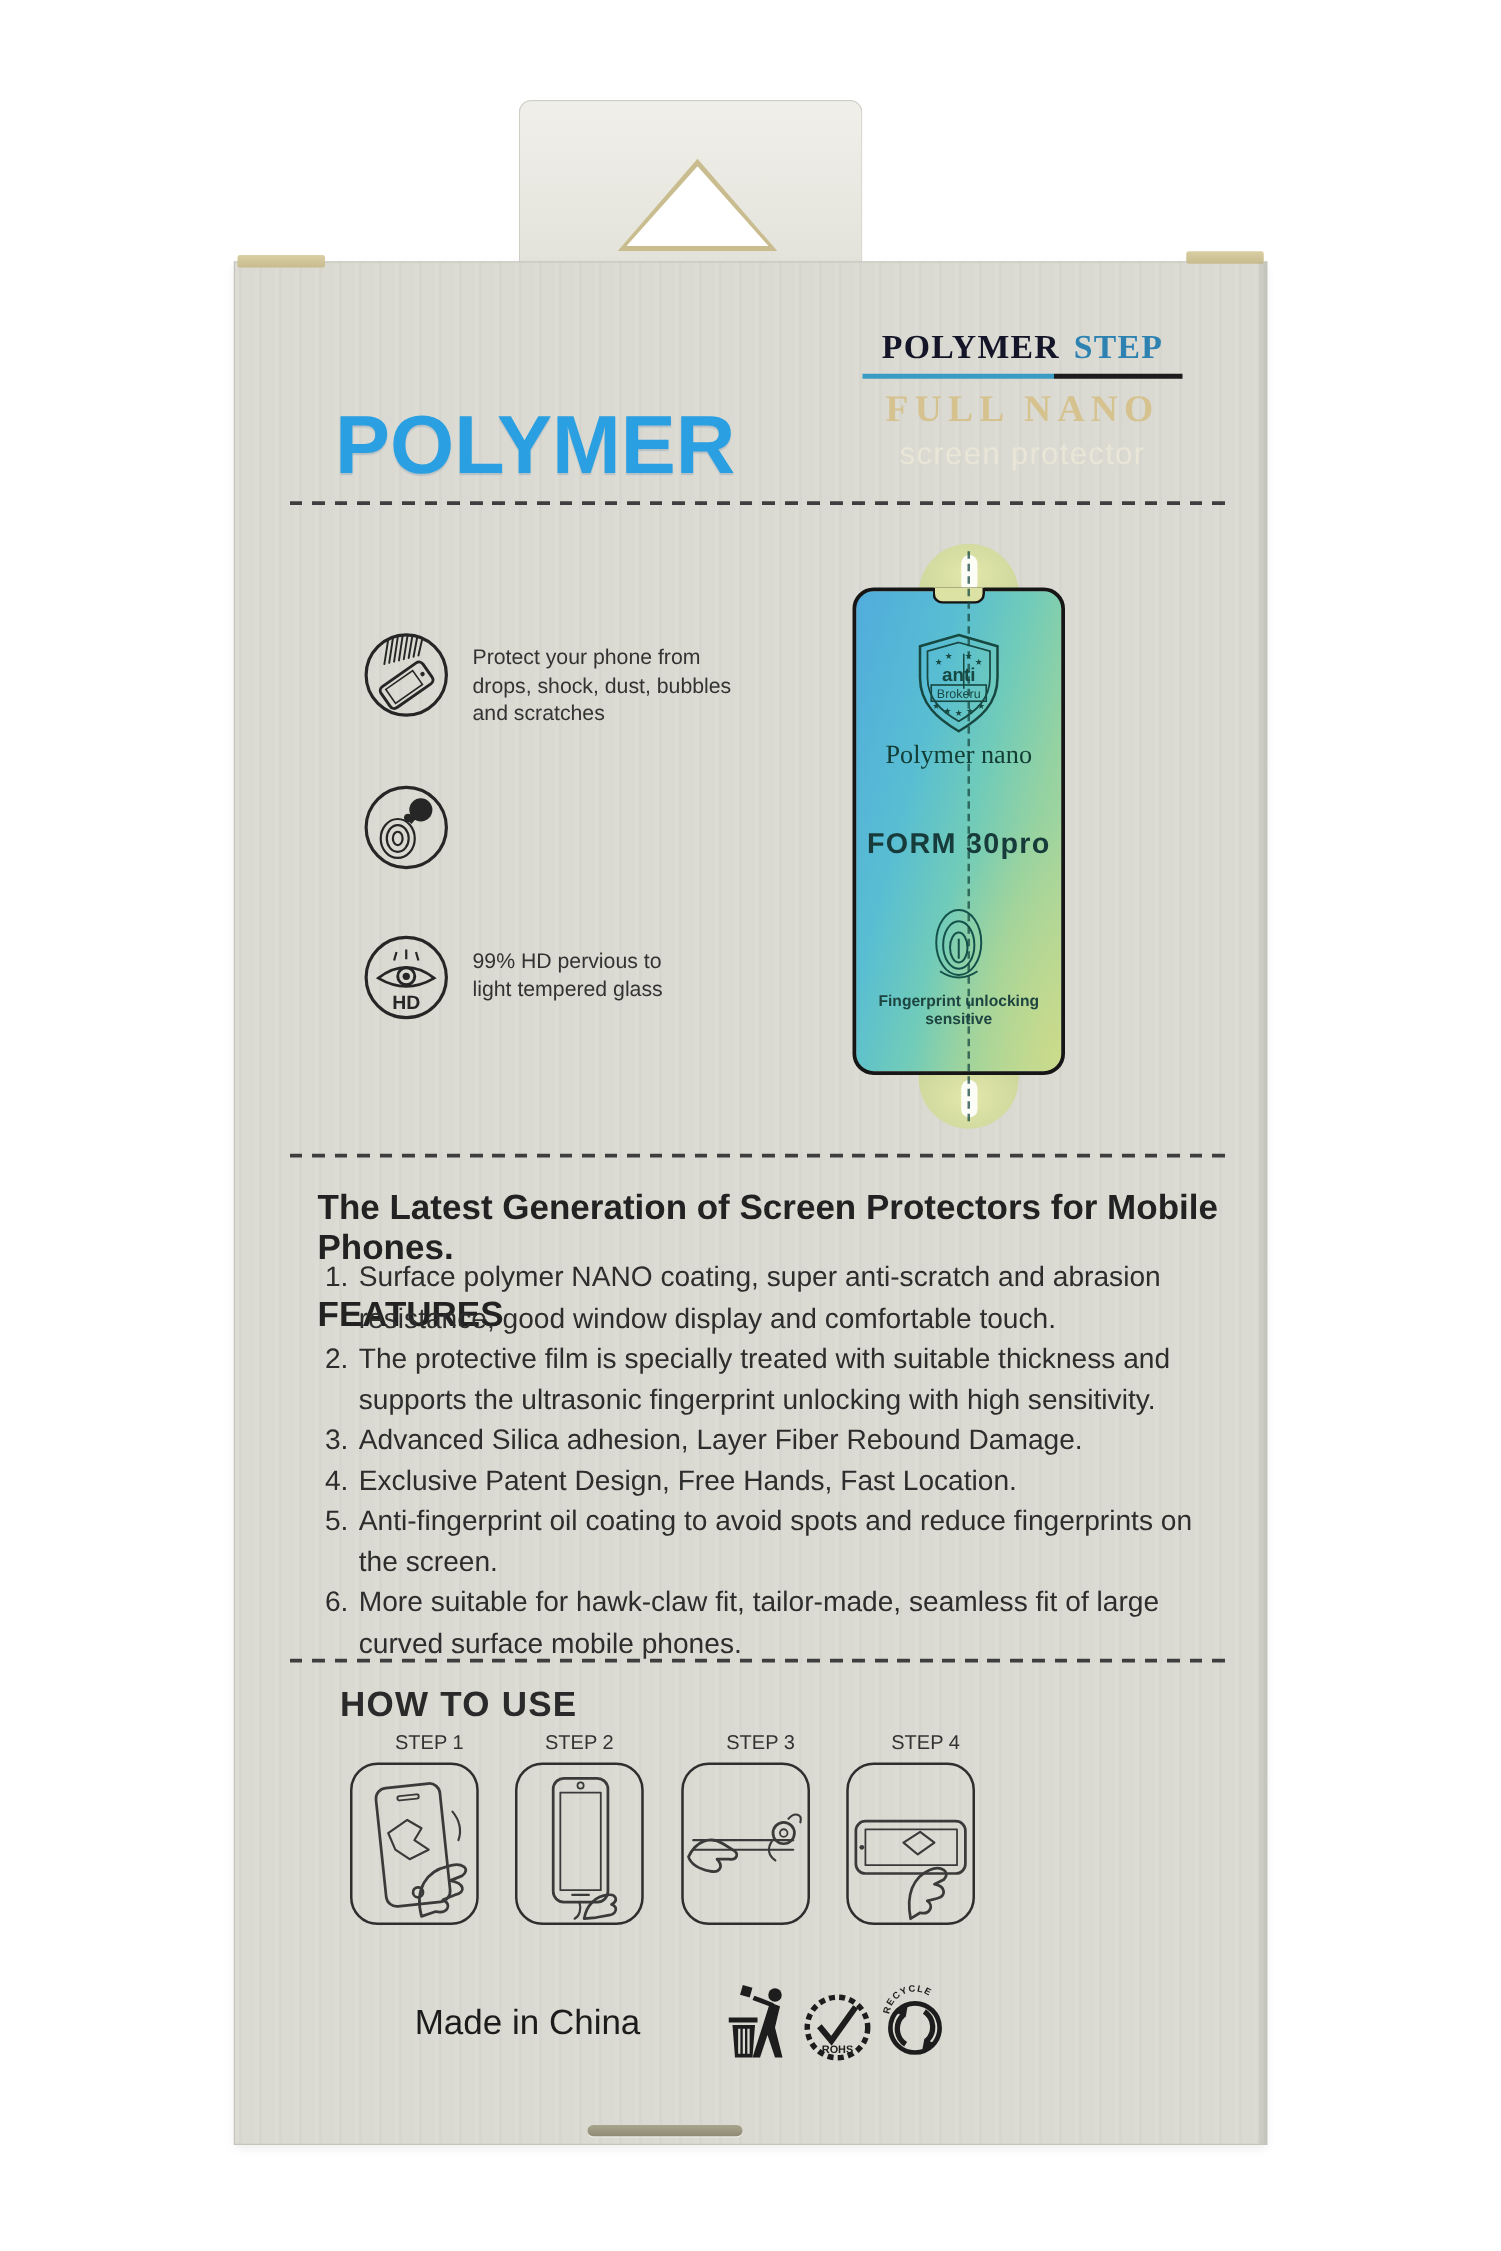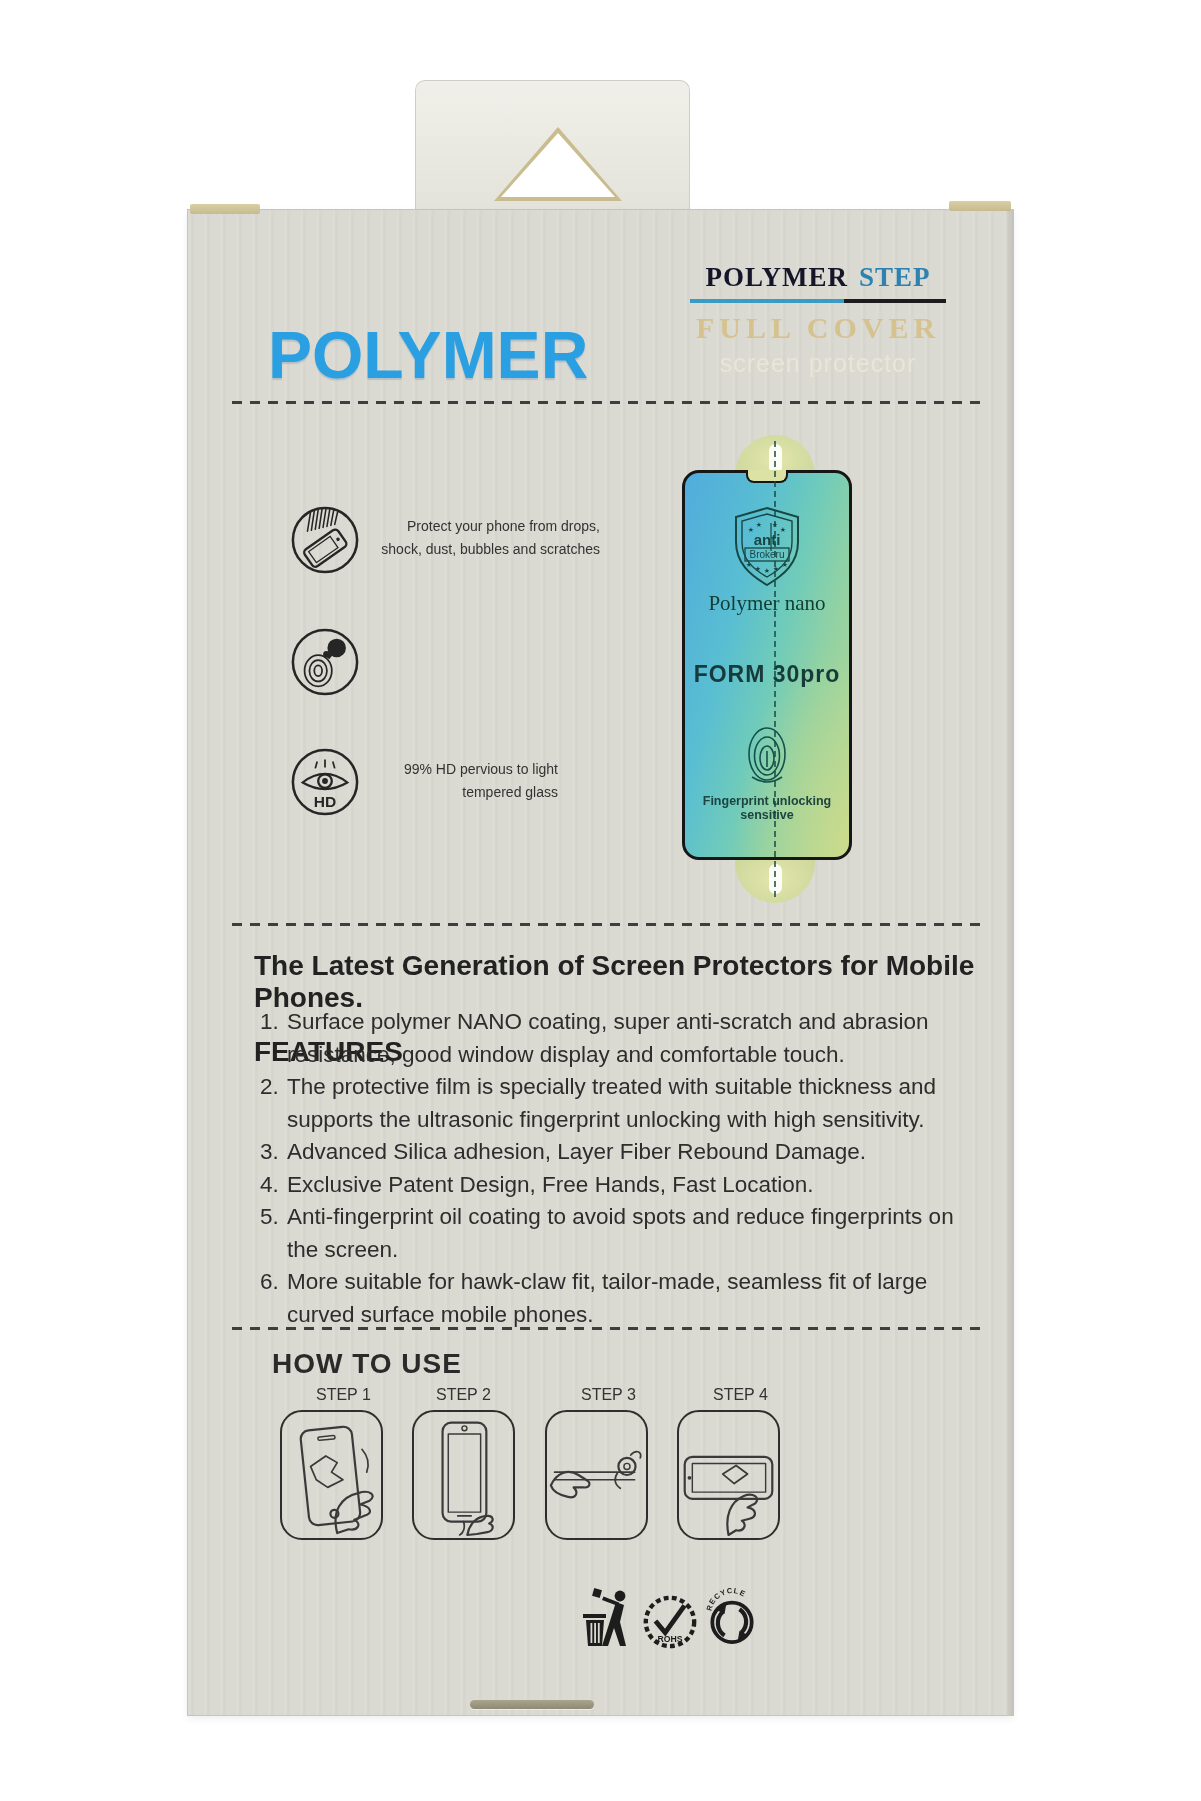--- a/index.html
+++ b/index.html
@@ -38,21 +38,21 @@
             background:linear-gradient(90deg,#3a9cc4 0 60%,#1c1c1c 60% 100%);}
   .hdr-cover{font-size:30px;font-weight:700;letter-spacing:5px;color:#d5c28e;}
   .hdr-sub{font-size:25px;letter-spacing:1px;color:#e9e5d7;margin-top:4px;
            font-family:"Liberation Sans","DejaVu Sans",sans-serif;}
   
   .dash{position:absolute;left:44px;width:755px;height:3px;
         background:repeating-linear-gradient(90deg,#3e3e3e 0 10px,rgba(0,0,0,0) 10px 18px);}
   .dash.d1{top:191px;} .dash.d2{top:713px;} .dash.d3{top:1117px;}
   
   .feat-icon{position:absolute;left:101px;width:72px;height:72px;}
-  .feat-text{position:absolute;left:190px;font-size:14px;line-height:22.5px;color:#333;text-align:right;}
+  .feat-text{position:absolute;left:190px;font-size:17px;line-height:22.5px;color:#333;}
   
   .film-wrap{position:absolute;left:494px;top:225px;width:186px;height:468px;}
   .film-tab{position:absolute;left:53px;width:80px;height:48px;
             background:radial-gradient(60% 70% at 50% 50%,#e3e7ab,#ccd69b);}
   .film-tab.t{top:0;border-radius:40px 40px 8px 8px;}
   .film-tab.b{bottom:0;height:50px;border-radius:8px 8px 40px 40px;}
   .tab-hole{position:absolute;left:33.5px;width:13px;height:30px;background:#fdfdf8;border-radius:7px;}
   .film-tab.t .tab-hole{top:9px;} .film-tab.b .tab-hole{bottom:9px;}
   .film-body{position:absolute;left:0;top:35px;width:170px;height:390px;box-sizing:border-box;
              border:3px solid #161616;border-radius:17px;
@@ -103,21 +103,21 @@
     <div class="flap-gold l"></div>
     <div class="flap-gold r"></div>
 
     <div class="brand-large">POLYMER</div>
 
     <div class="hdr">
       <div class="hdr-line1">
         <span class="hdr-word1">POLYMER</span><span class="hdr-word2">STEP</span>
       </div>
       <div class="hdr-rule"></div>
-      <div class="hdr-cover">FULL COVER</div>
+      <div class="hdr-cover">FULL NANO</div>
       <div class="hdr-sub">screen protector</div>
     </div>
 
     <div class="dash d1"></div>
 
     <div class="feat-icon" style="top:294px;">
       <svg viewBox="0 0 74 74" fill="none" stroke="#262626" stroke-width="2.6" stroke-linecap="round">
         <circle cx="37" cy="37" r="33"></circle>
         <g stroke-width="1.6">
           <path d="M22 9 L19 28"></path>
@@ -278,20 +278,21 @@
     <div class="step-box" style="left:489px;">
       <svg viewBox="0 0 104 130" fill="none" stroke="#3a3a3a" stroke-width="2.3" stroke-linecap="round" stroke-linejoin="round">
         <rect x="6" y="46" width="92" height="44" rx="8"></rect>
         <rect x="14" y="53" width="77" height="30" stroke-width="1.5"></rect>
         <circle cx="11" cy="68" r="2" fill="#3a3a3a" stroke="none"></circle>
         <path d="M46 64 L60 55 L72 64 L58 74 Z" stroke-width="1.8"></path>
         <path d="M52 128 C48 108 54 93 68 87 C78 83 86 89 80 95 L72 99 C82 101 82 109 74 111 L66 113 C72 117 68 125 60 123 Z"></path>
       </svg>
     </div>
 
+    <div class="madein">Made in China</div>
 
     <div class="eco" style="left:393px;top:1378px;width:58px;height:66px;">
       <svg viewBox="0 0 58 66" fill="#1d1d1d">
         <circle cx="39" cy="8" r="5.4"></circle>
         <path d="M35 14 L43 17 L39 34 L45 58 L39 58 L33 40 L27 58 L21 58 L29 33 Z"></path>
         <path d="M37 18 L21 12 L22.5 8.5 L38 14.5 Z"></path>
         <rect x="12" y="1" width="8" height="8" transform="rotate(16 16 5)"></rect>
         <rect x="2" y="26" width="23" height="4"></rect>
         <path d="M5 32 H23 L21 58 H7 Z"></path>
         <g fill="#dadad2">

